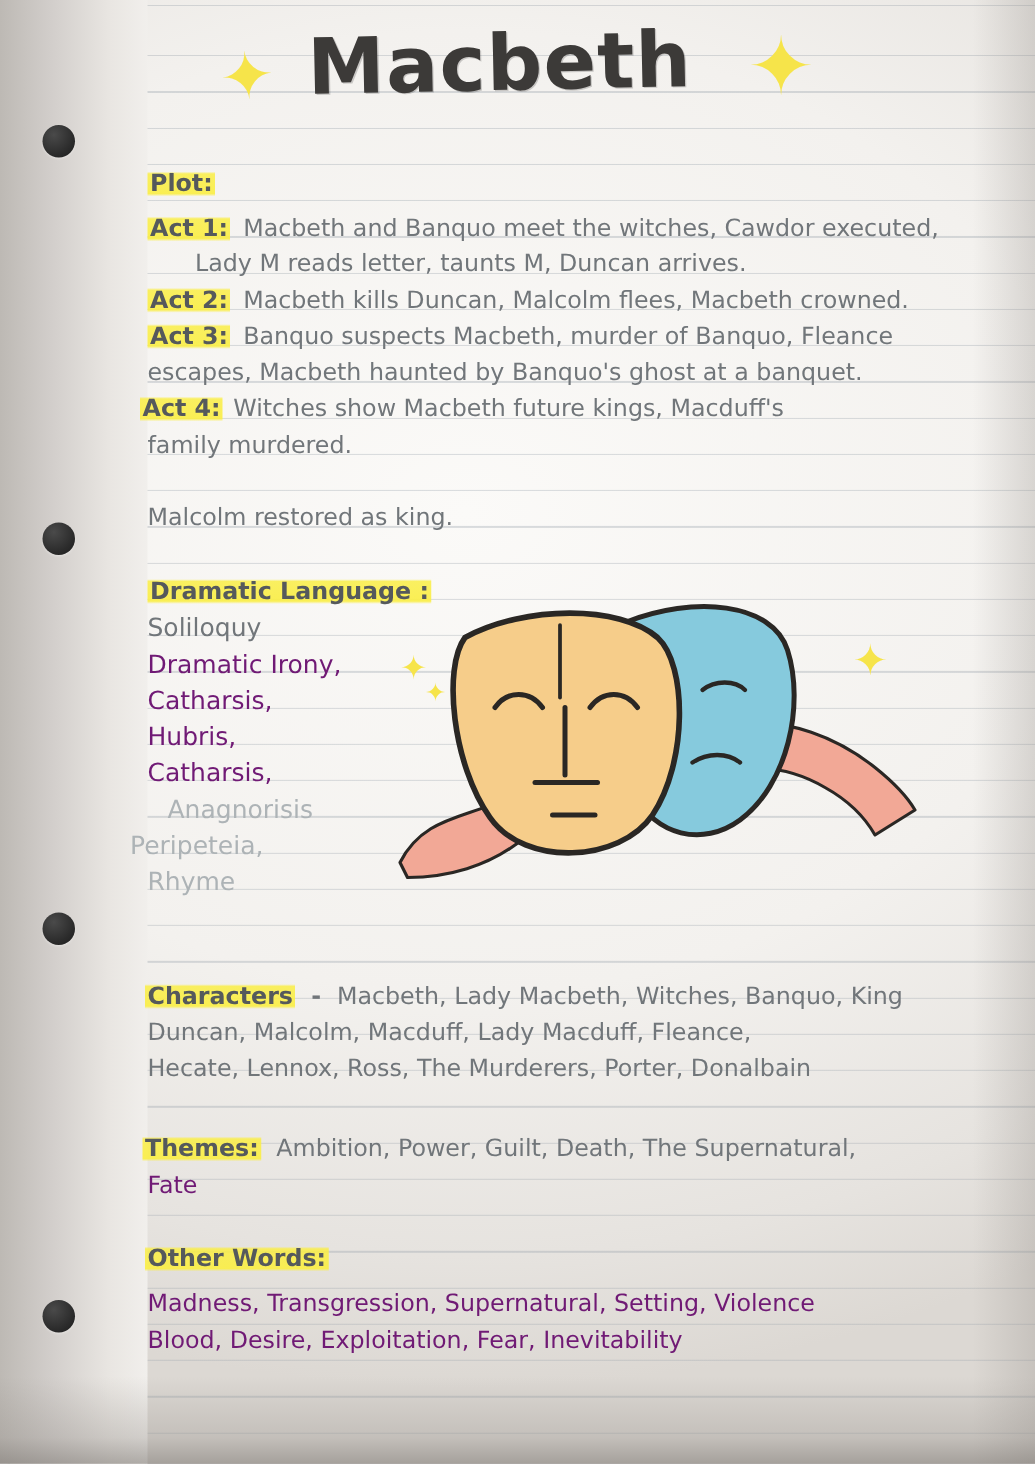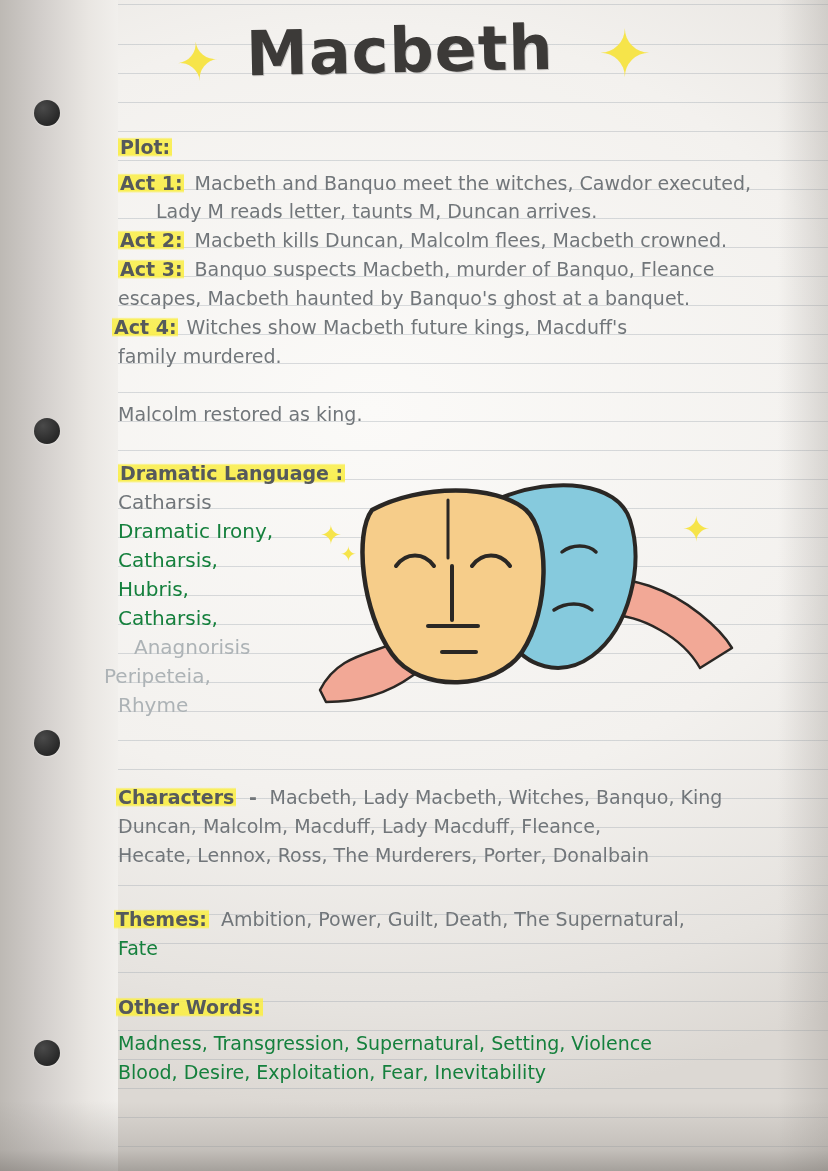--- a/index.html
+++ b/index.html
@@ -106,21 +106,21 @@
     color: #55595c;
   }
 
   .line {
     position: absolute;
     font-size: 19px;
     color: #71767a;
     white-space: nowrap;
   }
   .line.b { font-weight: bold; }
-  .faded { color: #15803d; }
+  .faded { color: #701a75; }
   .vfaded { color: #adb3b6; }
 
   .block-list .line { font-size: 20px; }
 
   
   .masks { position: absolute; left: 300px; top: 440px; width: 450px; height: 290px; }
   svg { display: block; }
 </style>
 </head>
 <body>
@@ -169,21 +169,21 @@
     <span style="margin-left:2px">Witches show Macbeth future kings, Macduff's</span>
   </div>
   <div class="line" style="left:118px; top:345px;">family murdered.</div>
 
   <div class="line" style="left:118px; top:403px;">Malcolm restored as king.</div>
 
   <div class="line b" style="left:118px; top:462px;">
     <span class="hl">Dramatic Language :</span>
   </div>
   <div class="block-list">
-    <div class="line" style="left:118px; top:490px;">Catharsis</div>
+    <div class="line" style="left:118px; top:490px;">Soliloquy</div>
     <div class="line faded" style="left:118px; top:519px;">Dramatic Irony,</div>
     <div class="line faded" style="left:118px; top:548px;">Catharsis,</div>
     <div class="line faded" style="left:118px; top:577px;">Hubris,</div>
     <div class="line faded" style="left:118px; top:606px;">Catharsis,</div>
     <div class="line vfaded" style="left:134px; top:635px;">Anagnorisis</div>
     <div class="line vfaded" style="left:104px; top:664px;">Peripeteia,</div>
     <div class="line vfaded" style="left:118px; top:693px;">Rhyme</div>
   </div>
 
   <div class="masks">

